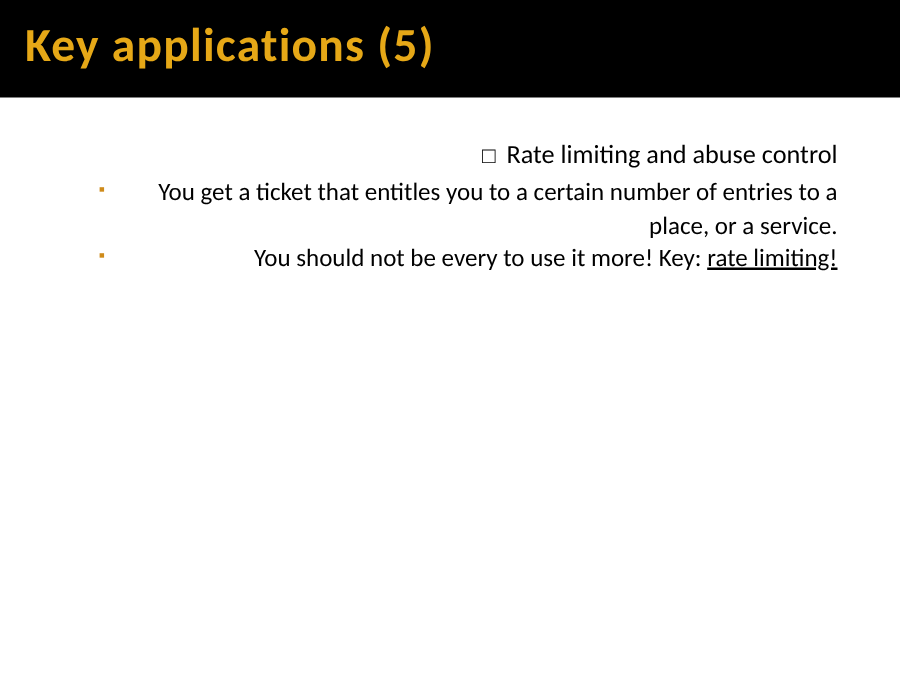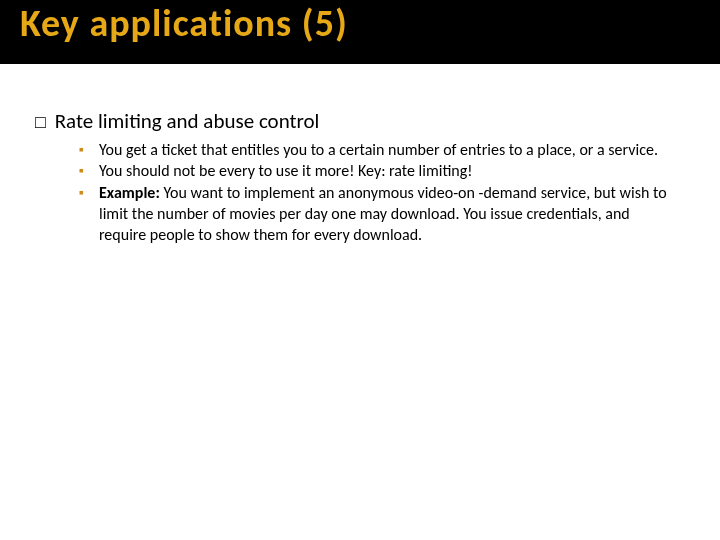--- a/index.html
+++ b/index.html
@@ -12,33 +12,34 @@
     color: #000;
   }
   .slide {
     width: 720px;
     height: 540px;
     position: relative;
     overflow: hidden;
   }
   .title-bar {
     background: #000;
-    padding: 0 20px 18px 20px;
+    padding: 14px 20px 18px 20px;
   }
   .title-bar h1 {
     margin: 0;
     color: #e6a817;
     font-size: 38px;
     font-weight: bold;
     letter-spacing: 1px;
   }
   .content {
-    padding: 44px 50px 0 35px;
+    padding: 32px 50px 0 35px;
     font-size: 20px;
     line-height: 1.3;
+    text-align: right;
   }
   .top-line {
     margin: 0 0 4px 0;
     font-size: 21px;
   }
   .bullet-marker {
     font-family: Arial, sans-serif;
     font-size: 18px;
     display: inline-block;
     vertical-align: baseline;
@@ -46,32 +47,32 @@
   }
   ul.sub {
     list-style: none;
     margin: 0;
     padding: 0 0 0 44px;
   }
   ul.sub li {
     position: relative;
     padding-left: 20px;
     margin: 0;
-    font-size: 16px;
+    font-size: 20px;
     line-height: 1.32;
   }
   ul.sub li::before {
     content: "▪";
     position: absolute;
     left: 0;
     top: 2px;
     color: #cf8b1a;
     font-size: 14px;
   }
-  .u { }
+  .u { text-decoration: underline; }
 </style>
 </head>
 <body>
 
 <div class="slide">
 
   <div class="title-bar">
     <h1>Key applications (5)</h1>
   </div>
 
@@ -81,19 +82,16 @@
       <span>Rate limiting and abuse control</span>
     </p>
 
     <ul class="sub">
       <li>
         <span>You get a ticket that entitles you to a certain number of entries to a place, or a service.</span>
       </li>
       <li>
         <span>You should not be every to use it more! Key: </span><span class="u">rate limiting!</span>
       </li>
-      <li>
-        <b>Example:</b><span> You want to implement an anonymous video-on -demand service, but wish to limit the number of movies per day one may download. You issue credentials, and require people to show them for every download.</span>
-      </li>
     </ul>
   </div>
 
 </div>
 
 </body></html>

